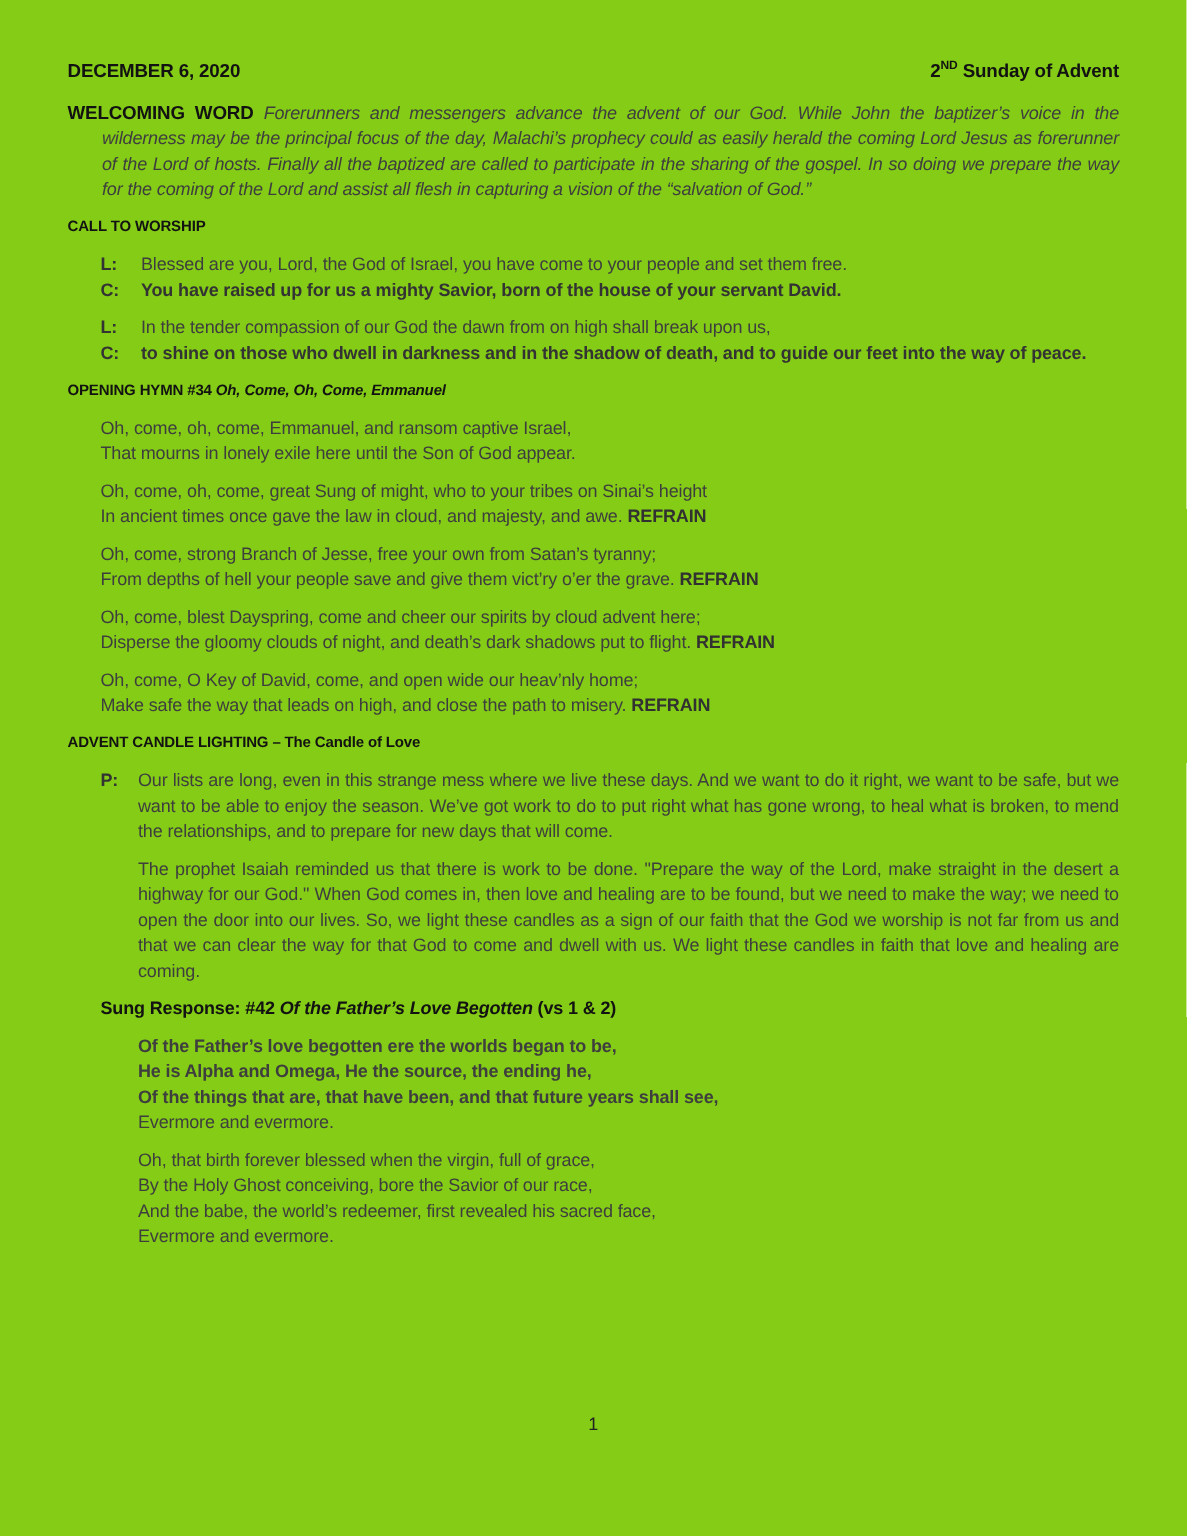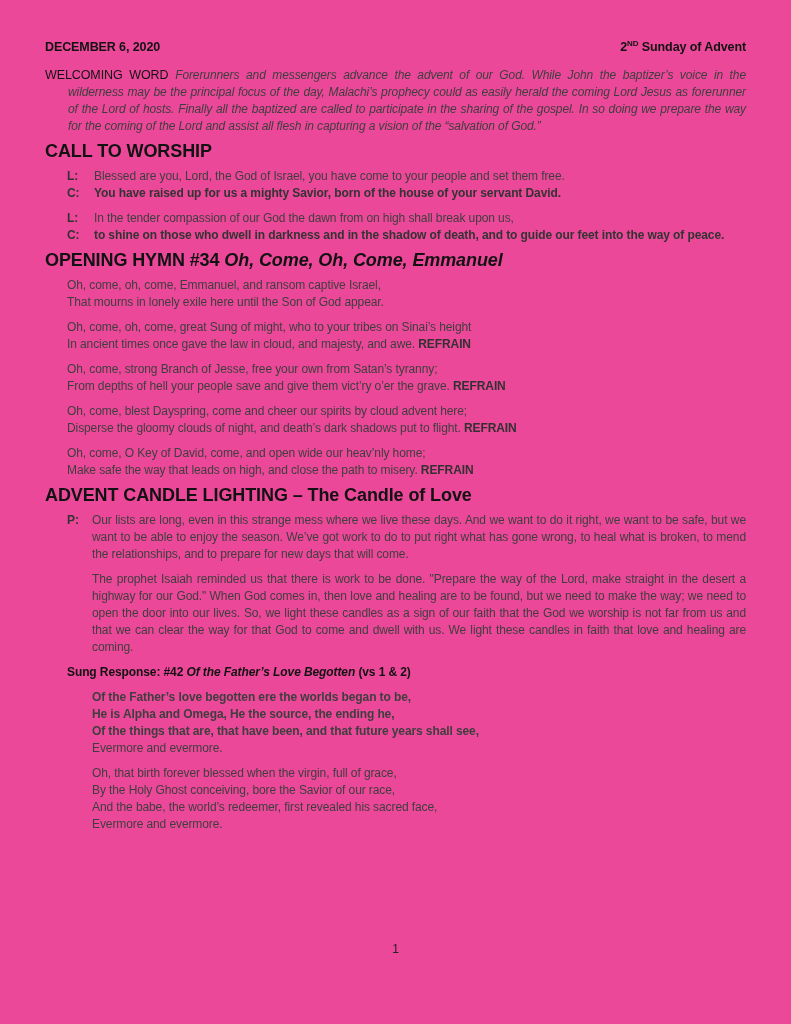--- a/index.html
+++ b/index.html
@@ -1,44 +1,44 @@
 <!DOCTYPE html>
 <html><head>
 <meta charset="utf-8">
 <style>
   html,body{margin:0;padding:0;background:#ffffff;}
   .page{
     position:relative;
     width:791px;height:1024px;
     box-sizing:border-box;
     padding:39px 45px 0 45px;
-    background:#ec4899;
+    background:#84cc16;
     font-family:"Liberation Sans","DejaVu Sans",sans-serif;
     font-size:12px;line-height:17px;
     letter-spacing:-0.1px;
     color:#3e3e3e;
     overflow:hidden;
   }
   .doc-header{
     display:flex;justify-content:space-between;align-items:baseline;
     font-weight:bold;color:#121212;font-size:12.5px;
     margin:0 0 11px 0;
   }
   .doc-header sup{font-size:8px;vertical-align:super;line-height:0;text-align:right;}
   .section-heading{
-    font-weight:bold;color:#121212;font-size:18px;
+    font-weight:bold;color:#121212;font-size:10px;
     margin:8px 0;
   }
   .section-heading .ital{font-style:italic;}
   .hang{
     padding-left:23px;text-indent:-23px;
     text-align:justify;
     margin:0 0 0 0;
   }
-  .hang .lead{font-weight:normal;color:#121212;font-size:12.5px;font-style:normal;}
+  .hang .lead{font-weight:bold;color:#121212;font-size:12.5px;font-style:normal;}
   .hang .itxt{font-style:italic;}
   .couplet{margin:8px 0;}
   .vr-line{display:flex;margin:0 0 0 22px;}
   .speaker{flex:0 0 27px;font-weight:bold;color:#333333;}
   .vr-text{flex:1;text-align:justify;}
   .bold-resp{font-weight:bold;color:#333333;}
   .verse{margin:8px 0 8px 22px;}
   .verse-deep{margin:8px 0 8px 47px;}
   .vline{display:block;}
   .semi{font-weight:bold;color:#3e3e3e;}

